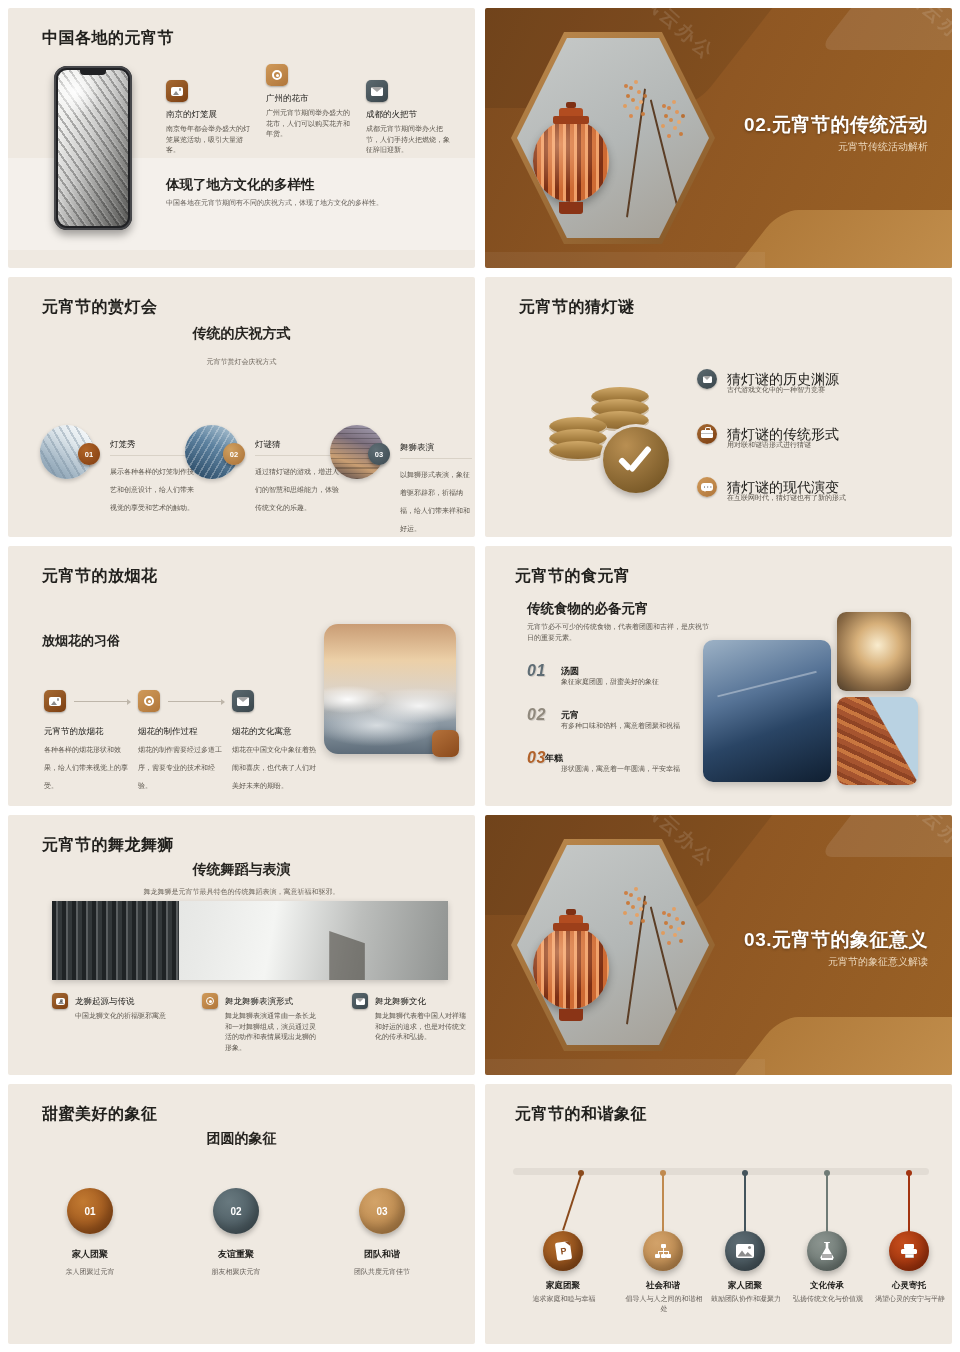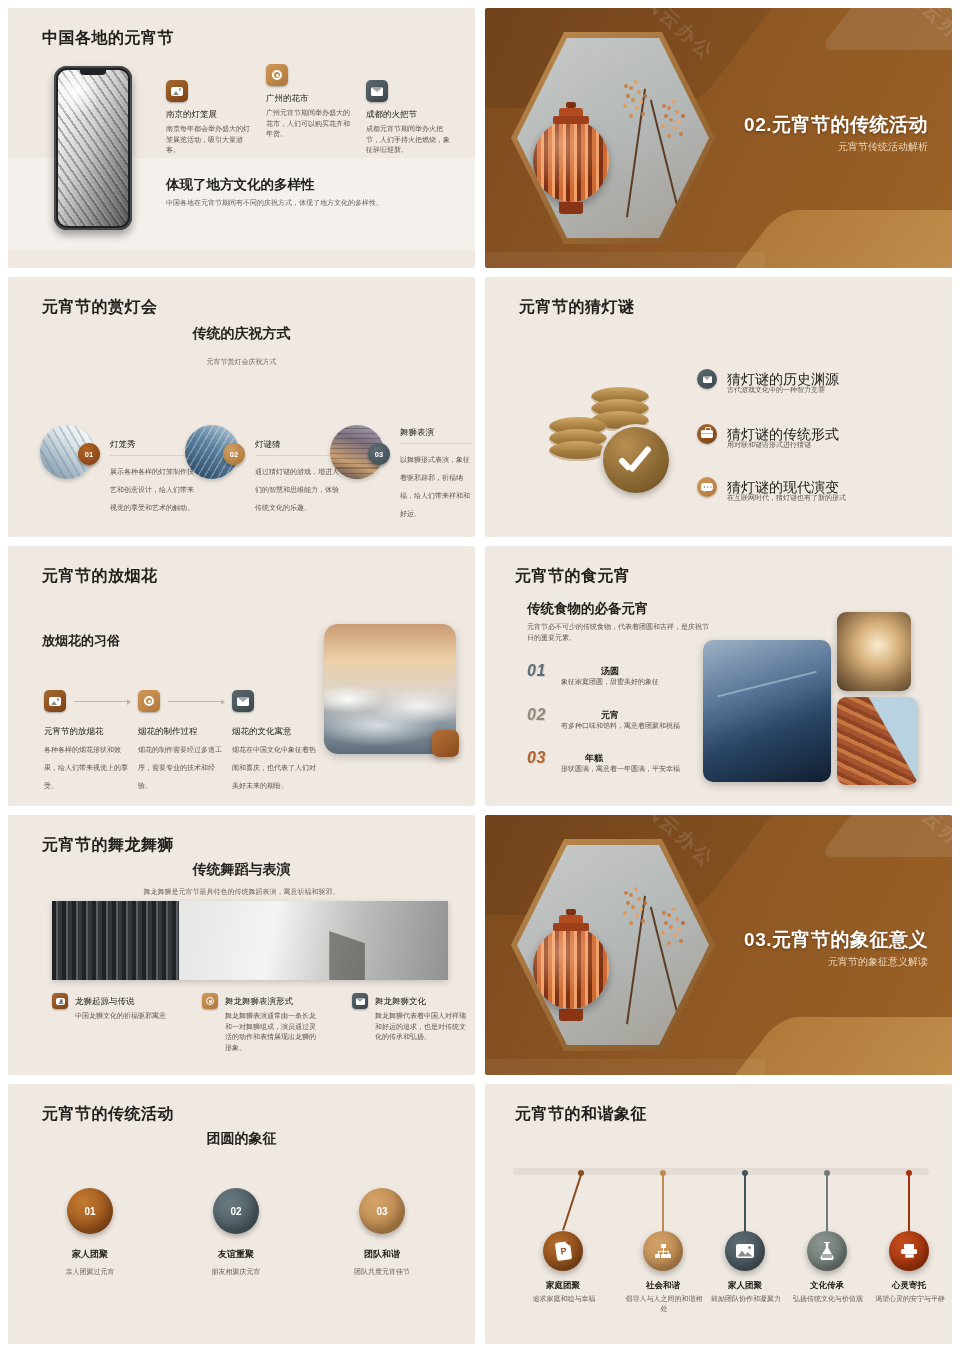--- a/index.html
+++ b/index.html
@@ -117,21 +117,21 @@
       background:
        radial-gradient(ellipse 55px 20px at 18% 58%,rgba(255,255,255,.95),rgba(255,255,255,0) 70%),
        radial-gradient(ellipse 75px 26px at 72% 63%,rgba(255,255,255,.85),rgba(255,255,255,0) 70%),
        radial-gradient(ellipse 90px 30px at 40% 78%,rgba(235,238,240,.8),rgba(255,255,255,0) 70%),
        linear-gradient(180deg,#c99c74 0%,#ecd0a8 28%,#dcd3c8 52%,#8b98a3 76%,#5d6c79 100%);}
   .sq5{position:absolute;left:424px;top:184px;width:27px;height:27px;border-radius:7px;
       background:linear-gradient(145deg,#b4713a,#8a4a1c);box-shadow:0 3px 6px rgba(0,0,0,.3);}
   .it5{position:absolute;width:88px;}
   
   .num6{position:absolute;font-size:16px;font-weight:700;font-style:italic;letter-spacing:.5px;text-shadow:1px 1px 0 rgba(0,0,0,.12);}
-  .it6t{position:absolute;font-size:9px;font-weight:700;color:#22211e;margin-left:40px;}
+  .it6t{position:absolute;font-size:9px;font-weight:700;color:#22211e;}
   .it6d{position:absolute;font-size:7px;color:#5d574e;}
   .ph6a{position:absolute;left:218px;top:94px;width:128px;height:142px;border-radius:10px;box-shadow:0 3px 8px rgba(0,0,0,.22);
       background:linear-gradient(160deg,#9db2c6 0%,#567396 38%,#2a4565 62%,#101f31 100%);}
   .ph6a::after{content:"";position:absolute;left:10%;top:30%;width:80%;height:2px;background:rgba(255,255,255,.35);transform:rotate(-14deg);}
   .ph6b{position:absolute;left:352px;top:66px;width:74px;height:79px;border-radius:9px;box-shadow:0 3px 7px rgba(0,0,0,.22);
       background:radial-gradient(circle at 55% 42%,#f9ecce 0%,#d7b07a 35%,#8a6a45 70%,#4a3a28 100%);}
   .ph6c{position:absolute;left:352px;top:151px;width:81px;height:88px;border-radius:9px;box-shadow:0 3px 7px rgba(0,0,0,.22);
       background:linear-gradient(60deg,transparent 62%,#b9d2e2 63%),
       repeating-linear-gradient(25deg,#a6542f 0 5px,#c8763f 5px 9px,#8f4424 9px 13px);}
   
@@ -264,21 +264,21 @@
     </div>
     <div class="cp cp2" style="left:177px;top:148px;"></div>
     <div class="nb nb2" style="left:215px;top:166px;">02</div>
     <div class="it3" style="left:247px;top:162px;">
       <span class="bold8">灯谜猜</span>
       <div class="rule"></div>
       <span class="b7">通过猜灯谜的游戏，增进人们的智慧和思维能力，体验传统文化的乐趣。</span>
     </div>
     <div class="cp cp3" style="left:322px;top:148px;"></div>
     <div class="nb nb3" style="left:360px;top:166px;">03</div>
-    <div class="it3" style="left:392px;top:150px;width:72px;">
+    <div class="it3" style="left:392px;top:165px;width:72px;">
       <span class="bold8">舞狮表演</span>
       <div class="rule"></div>
       <span class="b7">以舞狮形式表演，象征着驱邪辟邪，祈福纳福，给人们带来祥和和好运。</span>
     </div>
   </div>
 
   <div class="card">
     <div class="ttl">元宵节的猜灯谜</div>
     <div>
       <div class="coinB" style="left:106px;top:110px;"></div>
@@ -408,21 +408,21 @@
       <div class="spray" style="left:150px;bottom:100px;"></div>
       <div class="lanball"></div>
       <div class="lanneck"></div>
       <div class="lanfoot"></div>
     </div>
     <div class="sec-title" style="top:112px;">03.元宵节的象征意义</div>
     <div class="sec-sub" style="top:140px;">元宵节的象征意义解读</div>
   </div>
 
   <div class="card">
-    <div class="ttl">元宵节的传统活动</div>
+    <div class="ttl">甜蜜美好的象征</div>
     <div class="h2c" style="top:46px;">团圆的象征</div>
     <div class="c9 c9a" style="left:59px;top:104px;">01</div>
     <div class="l9" style="left:27px;top:164px;">家人团聚</div>
     <div class="d9" style="left:27px;top:183px;">亲人团聚过元宵</div>
     <div class="c9 c9b" style="left:205px;top:104px;">02</div>
     <div class="l9" style="left:173px;top:164px;">友谊重聚</div>
     <div class="d9" style="left:173px;top:183px;">朋友相聚庆元宵</div>
     <div class="c9 c9c" style="left:351px;top:104px;">03</div>
     <div class="l9" style="left:319px;top:164px;">团队和谐</div>
     <div class="d9" style="left:319px;top:183px;">团队共度元宵佳节</div>

